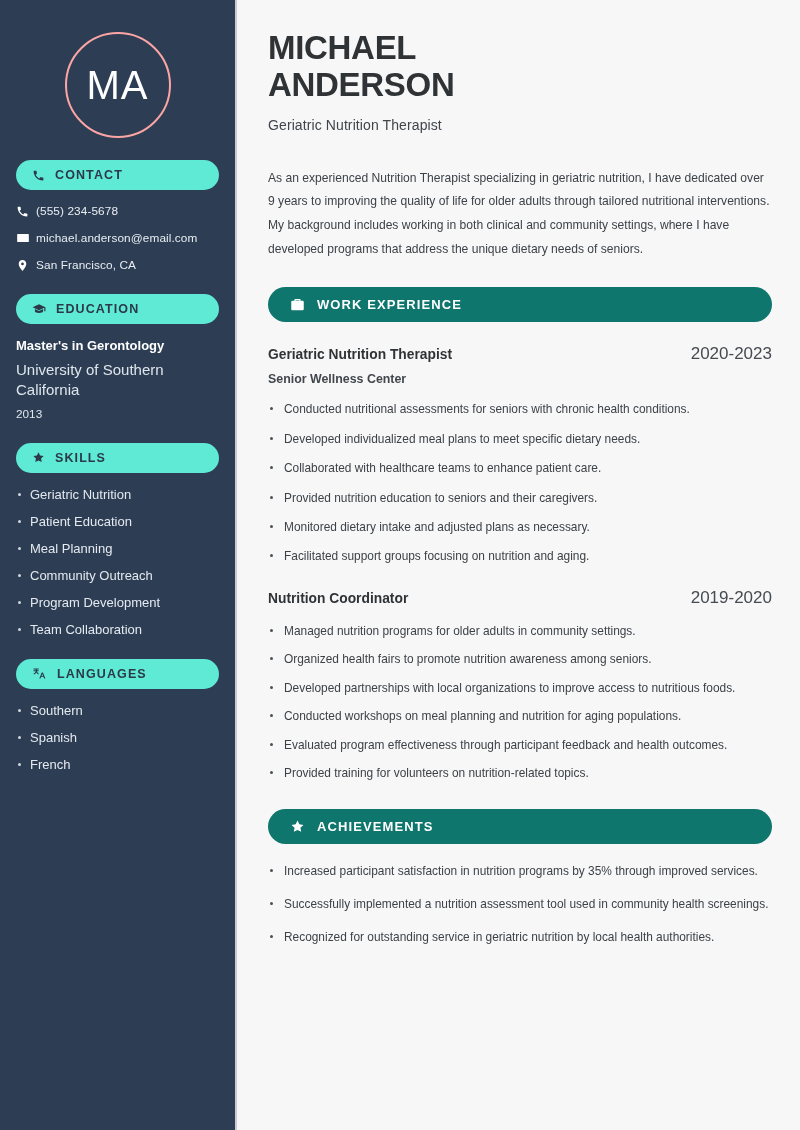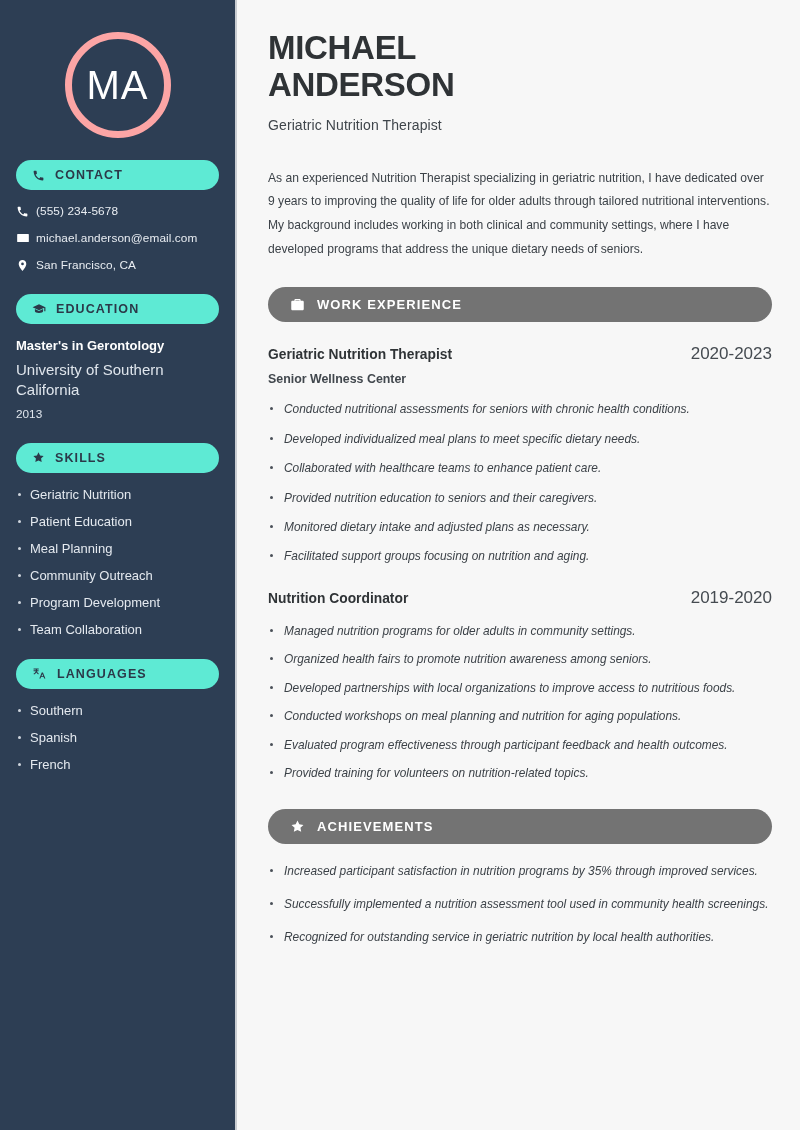--- a/index.html
+++ b/index.html
@@ -16,21 +16,21 @@
     width: 237px; flex: 0 0 237px;
     background: #2d3e54;
     color: #ffffff;
     padding: 0 16px;
     border-right: 2px solid #c9ccd1;
     position: relative;
   }
   .monogram-wrap { display: flex; justify-content: center; margin-top: 32px; }
   .monogram {
     width: 106px; height: 106px; border-radius: 50%;
-    border: 7px solid #fca5a5;
+    border: 2px solid #fca5a5;
     display: flex; align-items: center; justify-content: center;
   }
   .monogram span { font-size: 40px; font-weight: 400; letter-spacing: 1px; color: #ffffff; }
 
   .pill {
     background: #5eead4; color: #2b3949;
     border-radius: 999px;
     height: 30px;
     display: flex; align-items: center;
     padding: 0 16px;
@@ -70,37 +70,37 @@
   .main { flex: 1; background: #f7f7f7; padding: 30px 28px 0 31px; }
   .name { font-size: 33px; font-weight: 700; color: #2f3336; line-height: 1.12; letter-spacing: -.3px; }
   .role { font-size: 14px; color: #3f454b; margin-top: 13px; letter-spacing: .1px; }
 
   .summary {
     margin-top: 34px;
     font-size: 12.1px; line-height: 1.95; color: #3c4248;
   }
 
   .sec-pill {
-    background: #737373; color: #ffffff;
+    background: #0f766e; color: #ffffff;
     border-radius: 999px; height: 35px;
     display: flex; align-items: center;
     padding: 12px 22px;
     font-size: 13px; font-weight: 700; letter-spacing: 1.1px;
     margin-top: 26px;
   }
   .sec-pill .ic { display: inline-flex; align-items: center; margin-right: 12px; }
   .sec-pill .ic svg { display: block; }
 
   .job { margin-top: 22px; }
   .job-head { display: flex; justify-content: space-between; align-items: baseline; }
   .job-title { font-size: 13.8px; font-weight: 700; color: #2f3336; }
   .job-dates { font-size: 17px; color: #454b51; white-space: nowrap; }
   .job-org { font-size: 12.4px; color: #41474d; margin-top: 8px; font-weight: bold; }
 
-  .bullets { margin-top: 14px; list-style: none; font-style: italic; }
+  .bullets { margin-top: 14px; list-style: none; }
   .bullets li {
     position: relative; padding-left: 16px;
     font-size: 11.9px; line-height: 1.55; color: #3c4248;
     margin-bottom: 11px;
   }
   .bullets li::before {
     content: ""; position: absolute; left: 2px; top: 7px;
     width: 3px; height: 3px; border-radius: 50%; background: #4a5058;
   }
   .bullets.tight li { margin-bottom: 10px; }

